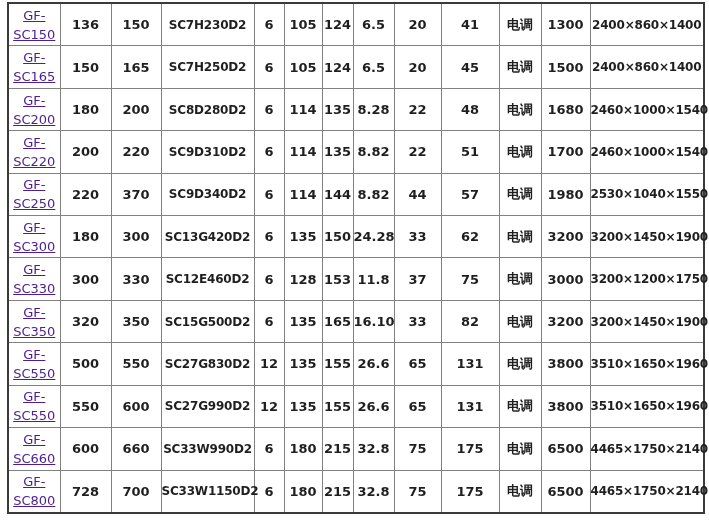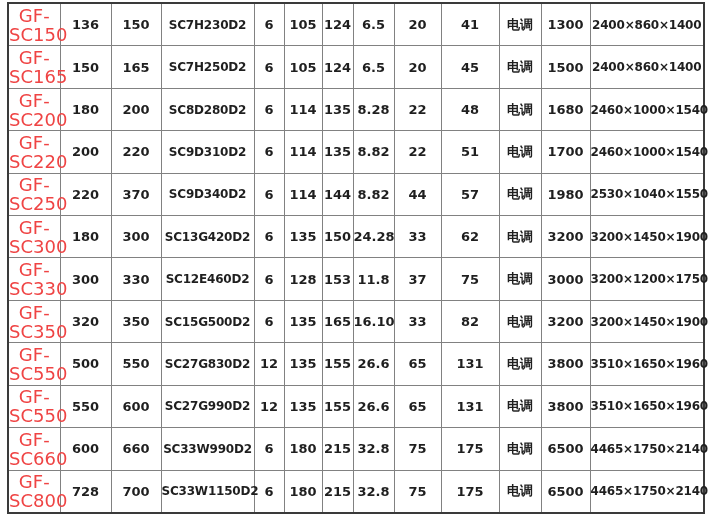--- a/index.html
+++ b/index.html
@@ -28,22 +28,23 @@
     padding: 0;
     text-align: center;
     vertical-align: middle;
     font-size: 13px;
     font-weight: bold;
     color: #1f1f1f;
     white-space: nowrap;
   }
   table.spec td.model {
     font-weight: normal;
-    color: #ef4444;
-    font-size: 18px;
+    color: #4c1d95;
+    font-size: 13px;
+    text-decoration: underline;
   }
   .model-line { line-height: 19px; }
   table.spec td.engine { font-size: 12px; letter-spacing: -0.2px; text-align: center; }
   table.spec td.dims   { font-size: 12px; letter-spacing: -0.2px; }
 </style>
 </head>
 <body>
 
 <div class="page">
   <table class="spec">

